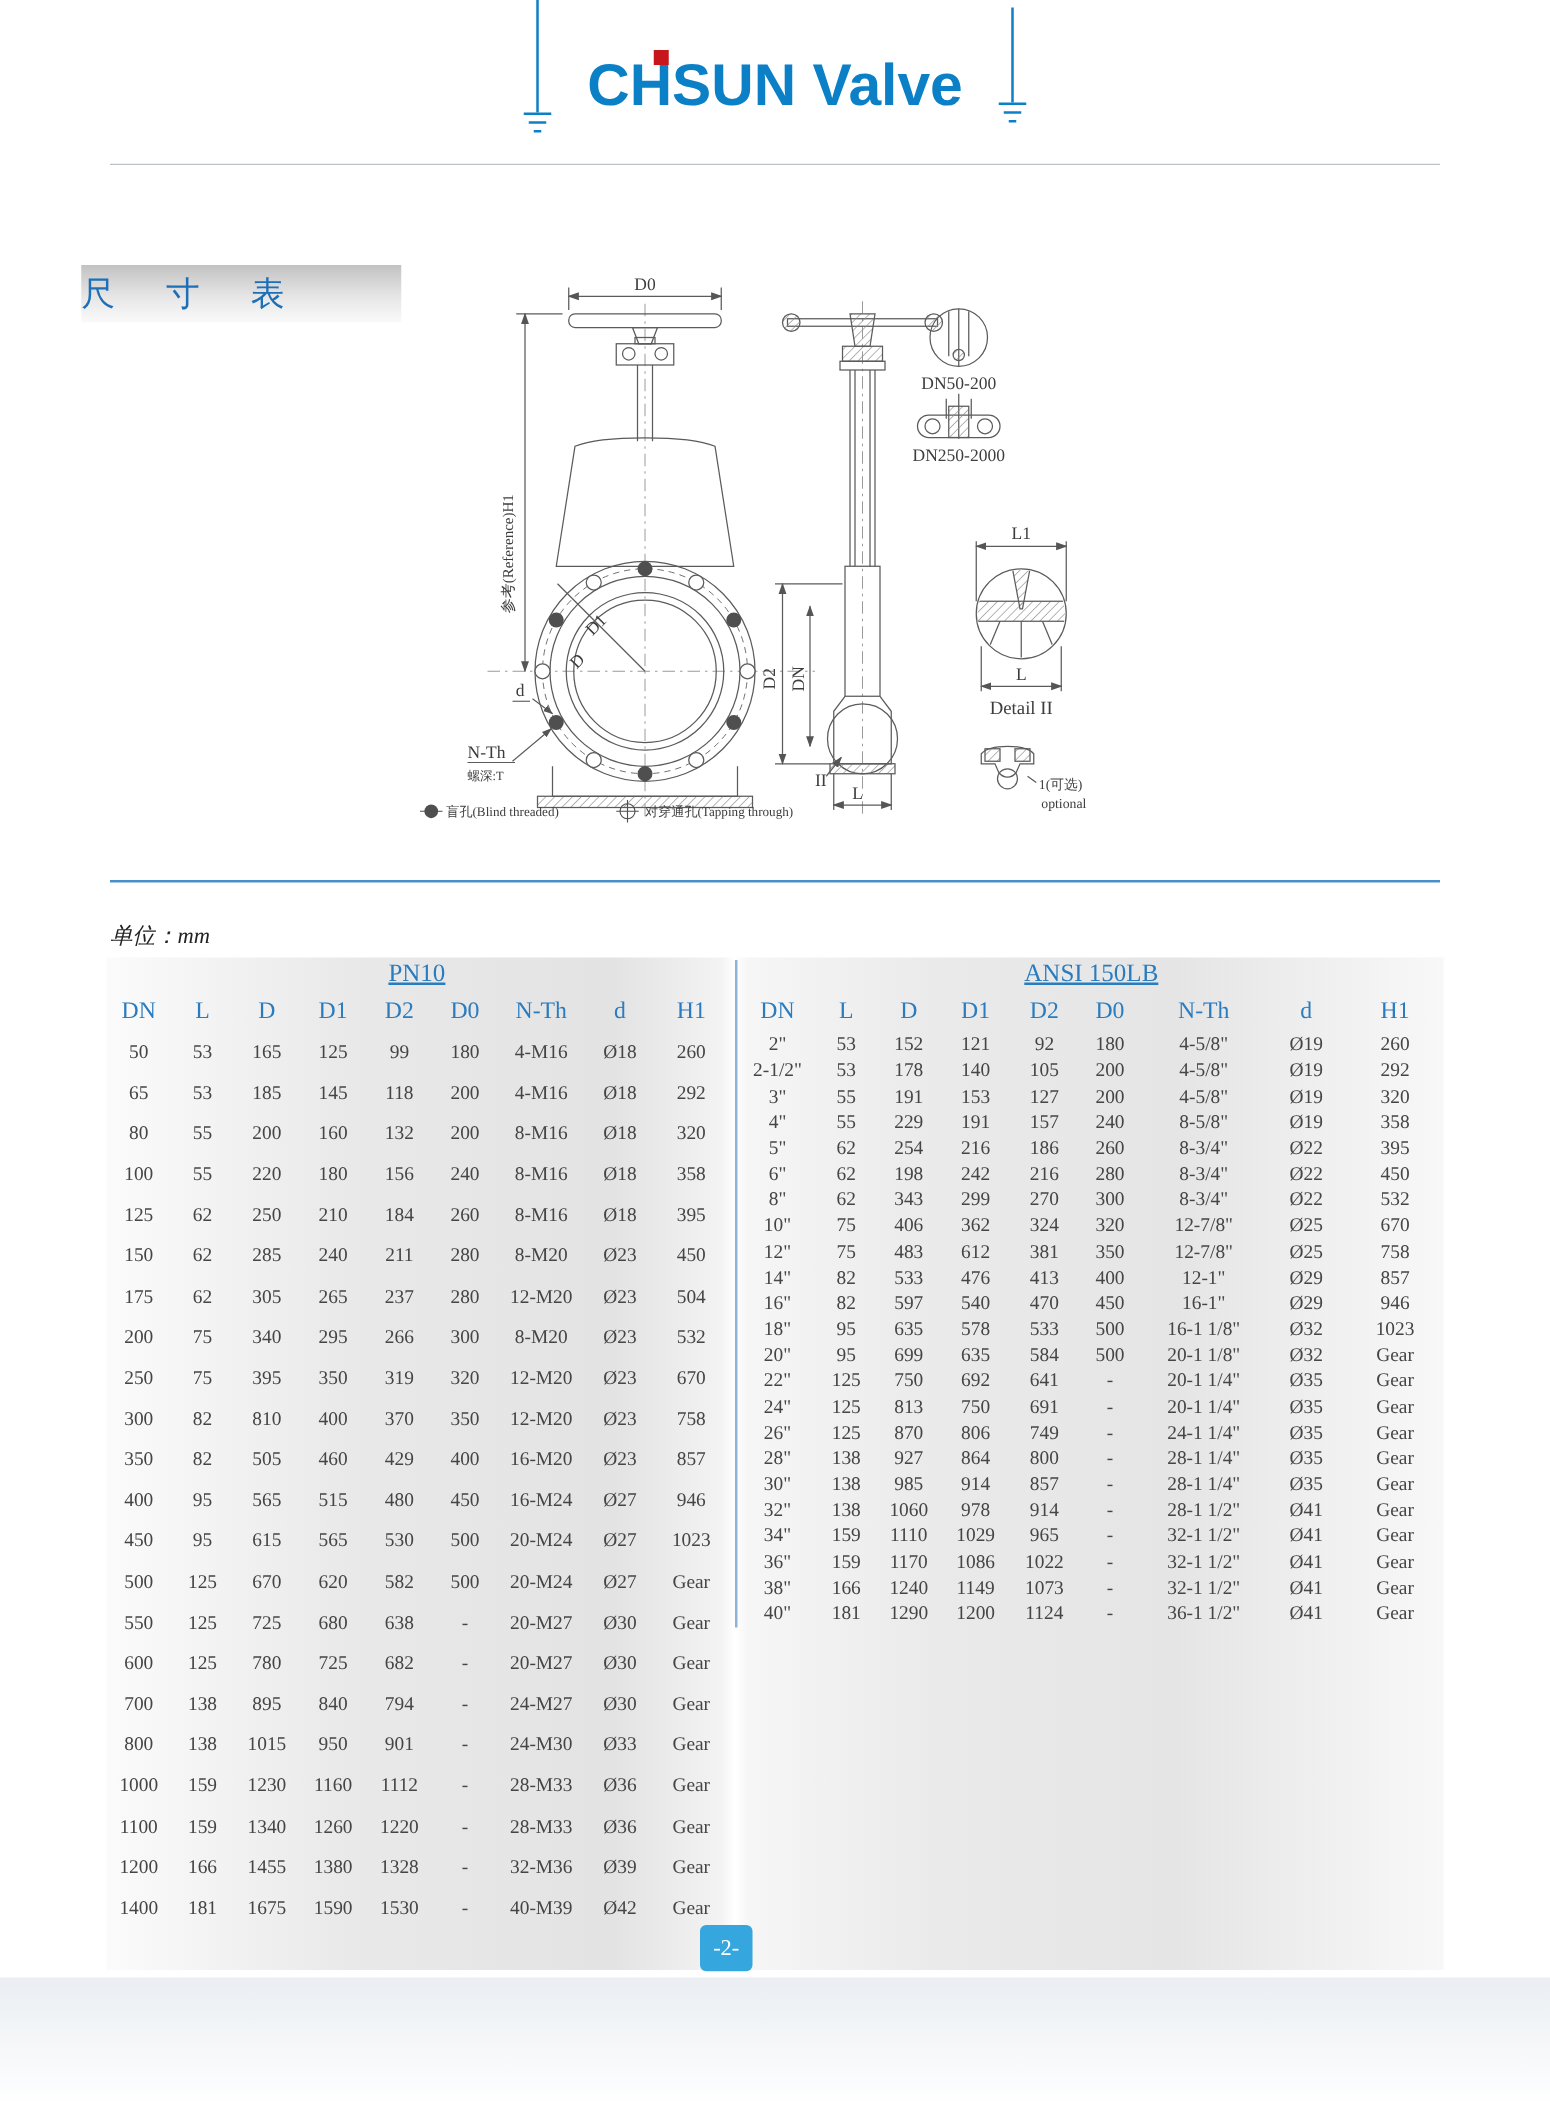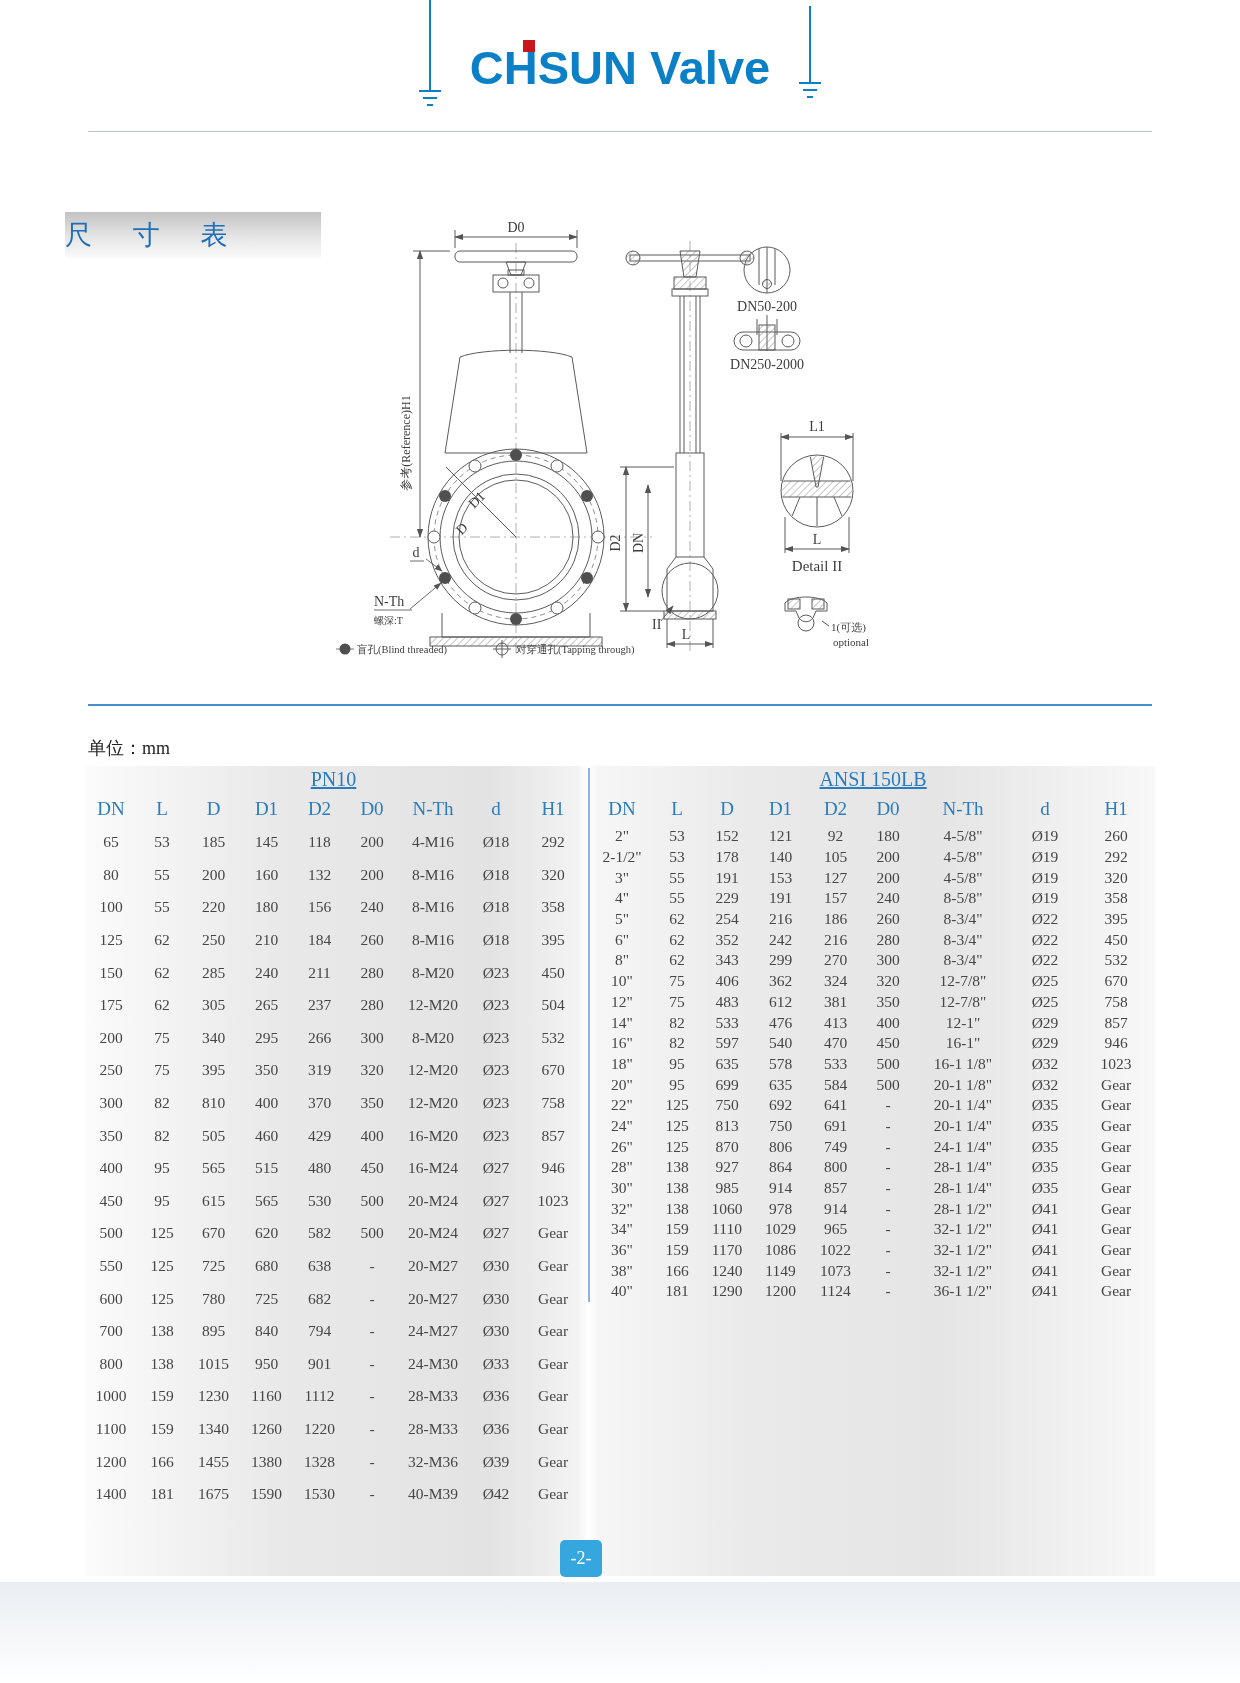--- a/index.html
+++ b/index.html
@@ -21,21 +21,21 @@
           background:linear-gradient(180deg,#c2c2c2 0%,#e6e6e6 55%,#fafafa 100%);
           display:flex;align-items:center;}
   .banner-text{font-size:27px;color:#1d6fb8;letter-spacing:17px;white-space:nowrap;}
 
   
   .drawing{position:absolute;top:185px;left:330px;}
   .drawing text{fill:#3d3d3d;font-family:"Liberation Serif","DejaVu Serif",serif;}
 
   
   .blue-rule{position:absolute;top:704px;left:88px;width:1064px;height:0;border-top:2px solid #4a90c8;}
-  .units{position:absolute;top:736px;left:88px;font-size:18px;color:#222;}
+  .units{position:absolute;top:736px;left:88px;font-size:18px;color:#222;font-style:italic;}
 
   
   .tables{position:absolute;top:766px;left:85px;width:1070px;height:810px;
           background:linear-gradient(90deg,#fbfbfb 0%,#e9e9e9 18%,#e3e3e3 38%,#f3f3f3 46%,
                      #ffffff 47%,#f6f6f6 48%,#eaeaea 62%,#e5e5e5 80%,#f8f8f8 100%);}
   .divider{position:absolute;left:503px;top:2px;width:2px;height:534px;background:#8fb3d6;}
   table{border-collapse:collapse;table-layout:fixed;position:absolute;top:0;}
   table.pn10{left:0;width:497px;}
   table.ansi{left:506px;width:564px;}
   th,td{padding:0;text-align:center;font-weight:normal;white-space:nowrap;overflow:visible;}
@@ -299,20 +299,31 @@
             <th>D1</th>
             <th>D2</th>
             <th>D0</th>
             <th>N-Th</th>
             <th>d</th>
             <th>H1</th>
           </tr>
       </thead>
       <tbody>
           <tr>
+            <td>50</td>
+            <td>53</td>
+            <td>165</td>
+            <td>125</td>
+            <td>99</td>
+            <td>180</td>
+            <td>4-M16</td>
+            <td>Ø18</td>
+            <td>260</td>
+          </tr>
+          <tr>
             <td>65</td>
             <td>53</td>
             <td>185</td>
             <td>145</td>
             <td>118</td>
             <td>200</td>
             <td>4-M16</td>
             <td>Ø18</td>
             <td>292</td>
           </tr>
@@ -619,21 +630,21 @@
             <td>216</td>
             <td>186</td>
             <td>260</td>
             <td>8-3/4"</td>
             <td>Ø22</td>
             <td>395</td>
           </tr>
           <tr>
             <td>6"</td>
             <td>62</td>
-            <td>352</td>
+            <td>198</td>
             <td>242</td>
             <td>216</td>
             <td>280</td>
             <td>8-3/4"</td>
             <td>Ø22</td>
             <td>450</td>
           </tr>
           <tr>
             <td>8"</td>
             <td>62</td>

